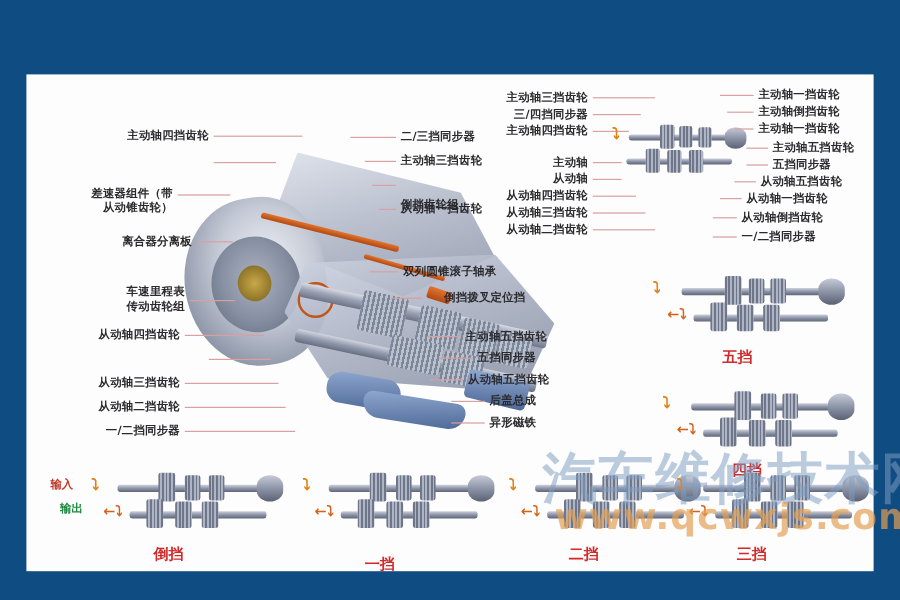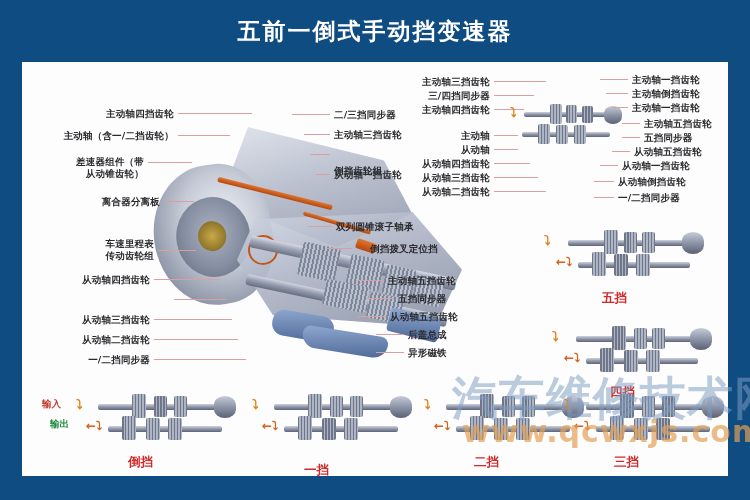--- a/index.html
+++ b/index.html
@@ -204,23 +204,20 @@
     color: rgba(227,160,84,.70);
     letter-spacing: 1px;
     white-space: nowrap;
   }
 </style>
 </head>
 <body>
 
 <div id="poster">
 
-  <div id="title-bar">
-    <div id="poster-title">五前一倒式手动挡变速器</div>
-  </div>
 
   <div id="canvas">
 
     <div id="cutaway">
       <div class="case-top"></div>
       <div class="bell">
         <div class="bell-inner"></div>
         <div class="bell-hub"></div>
       </div>
       <div class="case-mid"></div>
@@ -242,21 +239,20 @@
 
       <div class="blue-part" style="left:236px;top:196px;width:52px;height:24px;transform:rotate(14deg);"></div>
       <div class="blue-part" style="left:120px;top:196px;width:62px;height:26px;transform:rotate(10deg);border-radius:12px;"></div>
       <div class="blue-part" style="left:150px;top:214px;width:86px;height:22px;transform:rotate(9deg);border-radius:10px 10px 18px 18px;"></div>
       <div class="orange" style="left:204px;top:124px;width:20px;height:10px;transform:rotate(18deg);"></div>
     </div>
 
     <div class="lbl r" style="left:20px;top:46px;width:132px;">主动轴四挡齿轮</div>
     <div class="lead" style="left:156px;top:51px;width:74px;"></div>
 
-    <div class="lbl r" style="left:0px;top:68px;width:152px;">主动轴（含一/二挡齿轮）</div>
     <div class="lead" style="left:156px;top:73px;width:52px;"></div>
 
     <div class="lbl r two" style="left:0px;top:94px;width:122px;">差速器组件（带
 从动锥齿轮）</div>
     <div class="lead" style="left:126px;top:100px;width:44px;"></div>
 
     <div class="lbl r" style="left:12px;top:134px;width:126px;">离合器分离板</div>
     <div class="lead" style="left:142px;top:139px;width:30px;"></div>
 
     <div class="lbl r two" style="left:10px;top:176px;width:122px;">车速里程表

